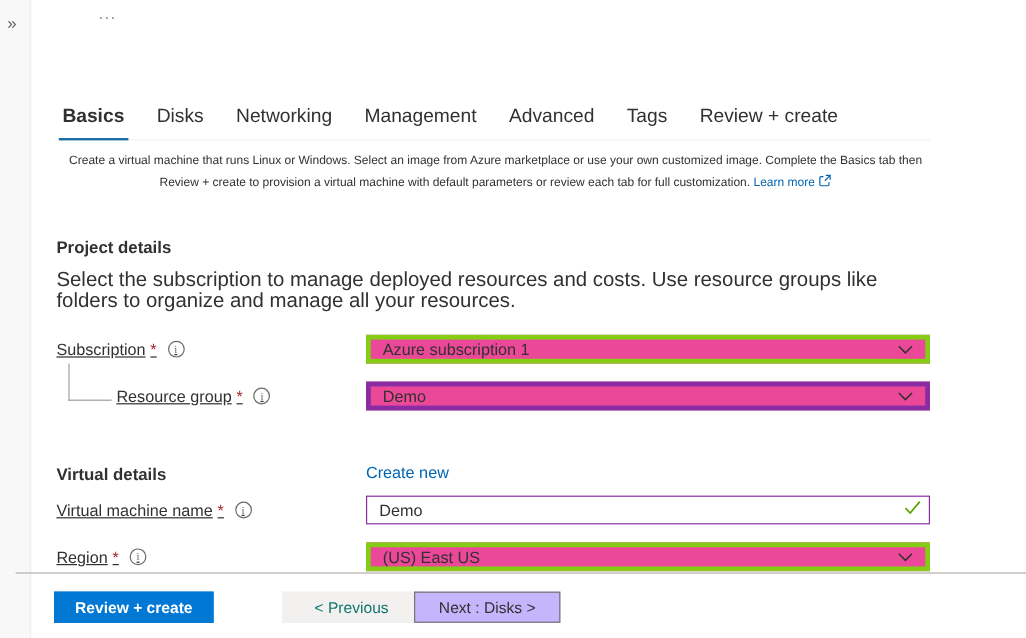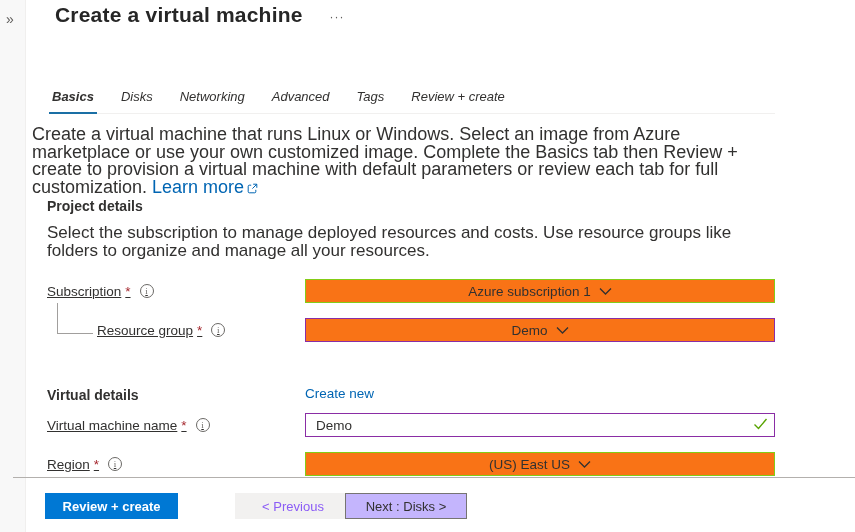--- a/index.html
+++ b/index.html
@@ -26,29 +26,29 @@
   .titlebar { position: absolute; left: 55px; top: 3px; display: flex; align-items: center; }
   .page-title { font-size: 21px; font-weight: 700; color: #262626; letter-spacing: 0.2px; }
   .more-btn { margin-left: 27px; margin-top: 4px; font-size: 12px; color: #605e5c; letter-spacing: 1px; cursor: pointer; }
 
   
   .tabs {
     position: absolute; left: 49px; top: 85px; width: 726px;
     display: flex; border-bottom: 1px solid #f1f0ef;
   }
   .tab {
-    font-size: 13px; color: #323130; padding: 4px 3px 8px 3px; margin-right: 21px;
-    cursor: pointer; border-bottom: 2px solid transparent; margin-bottom: -1px; font-style: italic;
+    font-size: 16px; color: #323130; padding: 4px 3px 8px 3px; margin-right: 21px;
+    cursor: pointer; border-bottom: 2px solid transparent; margin-bottom: -1px;
   }
   .tab.active { font-weight: 700; border-bottom: 2px solid #1a6fa5; }
 
   
   .intro {
-    position: absolute; left: 32px; top: 126px; width: 728px;
-    font-size: 18px; line-height: 17.6px; color: #323130;
+    position: absolute; left: 49px; top: 126px; width: 728px;
+    font-size: 10px; line-height: 17.6px; color: #323130; text-align: center;
   }
   .link { color: #0065b3; text-decoration: none; cursor: pointer; }
   .ext-icon { display: inline-block; vertical-align: -1px; margin-left: 3px; }
 
   
   .section-heading { position: absolute; left: 47px; font-size: 14px; font-weight: 700; color: #323130; }
   .section-desc {
     position: absolute; left: 47px; top: 224px; width: 728px;
     font-size: 17px; line-height: 17.6px; color: #323130;
   }
@@ -57,22 +57,22 @@
   .form-row { position: absolute; left: 47px; width: 728px; display: flex; }
   .label-col { width: 258px; display: flex; align-items: center; font-size: 13.5px; color: #323130; flex: none; text-decoration: underline; }
   .control-col { flex: 1; }
   .req { color: #a4262c; margin-left: 4px; }
   .info-icon {
     display: inline-flex; align-items: center; justify-content: center;
     width: 14px; height: 14px; margin-left: 9px; border: 1px solid #6b6966; border-radius: 50%;
     font-size: 9px; color: #6b6966; font-family: "Liberation Serif", serif; cursor: pointer; flex: none;
   }
   .selectbox {
-    height: 24px; border: 1px solid #84cc16; background: #f97316;
-    display: flex; align-items: center; justify-content: center;
+    height: 24px; border: 4px solid #84cc16; background: #ec4899;
+    display: flex; align-items: center; justify-content: space-between;
     padding: 0 10px; font-size: 13.5px; color: #323130; cursor: pointer;
   }
   .selectbox.edited, .textbox.edited { border-color: #8a2da5; }
   .chev { flex: none; margin-left: 8px; }
   .textbox {
     height: 24px; border: 1px solid #323130; background: #fff;
     display: flex; align-items: center; padding: 0 6px 0 10px;
   }
   .textbox input {
     flex: 1; border: none; outline: none; font-size: 13.5px; color: #323130;
@@ -89,41 +89,41 @@
   .create-new { position: absolute; left: 305px; top: 346px; font-size: 13.5px; margin-top: 40px; }
 
   
   .footer-divider { position: absolute; left: 13px; top: 477px; width: 842px; border-top: 1px solid #b3b0ad; }
   .btn {
     position: absolute; top: 493px; height: 26px; font-size: 13px;
     display: flex; align-items: center; justify-content: center; cursor: pointer;
     font-family: "Liberation Sans", sans-serif;
   }
   .btn-primary { left: 45px; width: 133px; background: #0078d4; border: 1px solid #0078d4; color: #fff; font-weight: 700; }
-  .btn-disabled { left: 235px; width: 116px; background: #f2f1f0; border: 1px solid #f2f1f0; color: #8b5cf6; }
+  .btn-disabled { left: 235px; width: 116px; background: #f2f1f0; border: 1px solid #f2f1f0; color: #0f766e; }
   .btn-secondary { left: 345px; width: 122px; background: #c4b5fd; border: 1px solid #767472; color: #323130; }
 </style>
 </head>
 <body>
 
 <div id="app">
 
   <div class="left-rail">
     <span class="expand-glyph">»</span>
   </div>
 
   <div class="titlebar">
-    <span class="page-title">Create a virtual machine</span>
     <span class="more-btn">···</span>
   </div>
 
   <div class="tabs">
     <span class="tab active">Basics</span>
     <span class="tab">Disks</span>
     <span class="tab">Networking</span>
+    <span class="tab">Management</span>
     <span class="tab">Advanced</span>
     <span class="tab">Tags</span>
     <span class="tab">Review + create</span>
   </div>
 
   <div class="intro">
     <span>Create a virtual machine that runs Linux or Windows. Select an image from Azure marketplace or use your own customized image. Complete the Basics tab then Review + create to provision a virtual machine with default parameters or review each tab for full customization.</span>
     <a class="link"><span>Learn more</span><span class="ext-icon"><svg width="11" height="11" viewBox="0 0 11 11">
             <path d="M4.2 2.2 H2.2 C1.6 2.2 1.2 2.6 1.2 3.2 V8.8 C1.2 9.4 1.6 9.8 2.2 9.8 H7.8 C8.4 9.8 8.8 9.4 8.8 8.8 V6.8" fill="none" stroke="#0065b3" stroke-width="1"></path>
             <path d="M6.2 1.2 H9.8 V4.8 M9.8 1.2 L5.4 5.6" fill="none" stroke="#0065b3" stroke-width="1"></path>

